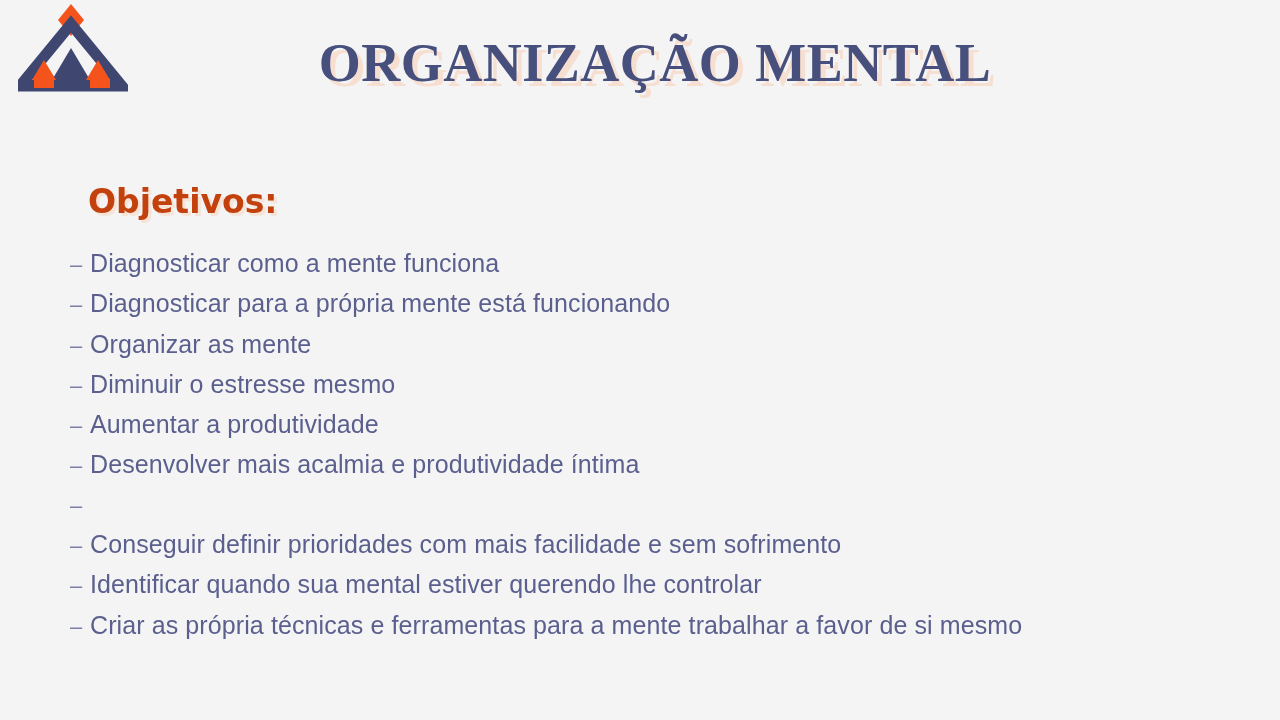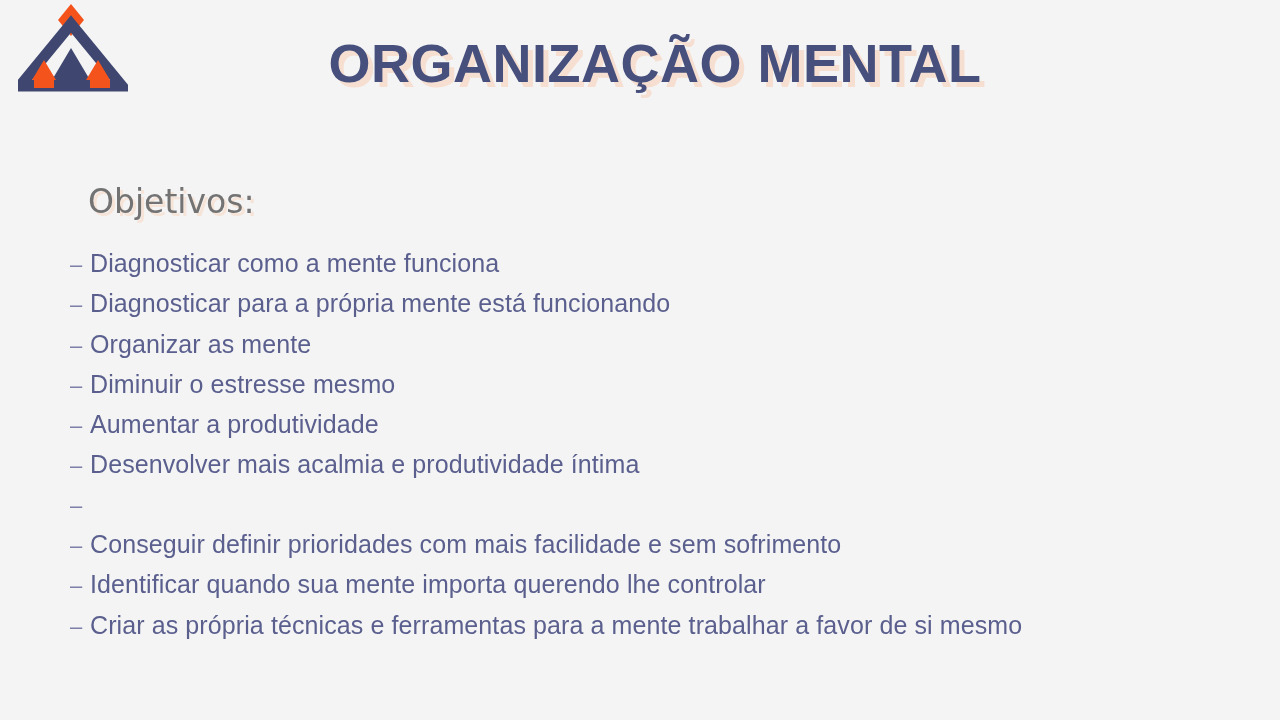--- a/index.html
+++ b/index.html
@@ -34,33 +34,33 @@
   .title {
     position: absolute;
     left: 0;
     right: 0;
     top: 32px;
     text-align: center;
     font-size: 54px;
     font-weight: bold;
     letter-spacing: 0.5px;
     color: #474f7c;
-    font-family: Liberation Sans, sans-serif;
+    font-family: Liberation Serif, serif;
     text-shadow: 5px 5px 0 #f6ded0;
     padding-left: 30px;
   }
 
   
   .subtitle {
     position: absolute;
     left: 88px;
     top: 182px;
     font-size: 33px;
-    font-weight: normal;
-    color: #737373;
+    font-weight: bold;
+    color: #c2410c;
     font-family: "DejaVu Sans", sans-serif;
     text-shadow: 3px 3px 0 #f6e4d8;
   }
 
   
   .bullets {
     position: absolute;
     left: 70px;
     top: 244px;
     right: 40px;
@@ -142,21 +142,21 @@
     </div>
     <div class="bullet">
       <span class="dash">–</span>
     </div>
     <div class="bullet">
       <span class="dash">–</span>
       <span class="text">Conseguir definir prioridades com mais facilidade e sem sofrimento</span>
     </div>
     <div class="bullet">
       <span class="dash">–</span>
-      <span class="text">Identificar quando sua mente importa querendo lhe controlar</span>
+      <span class="text">Identificar quando sua mental estiver querendo lhe controlar</span>
     </div>
     <div class="bullet">
       <span class="dash">–</span>
       <span class="text">Criar as própria técnicas e ferramentas para a mente trabalhar a favor de si mesmo</span>
     </div>
   </div>
 
 </div>
 
 </body></html>

